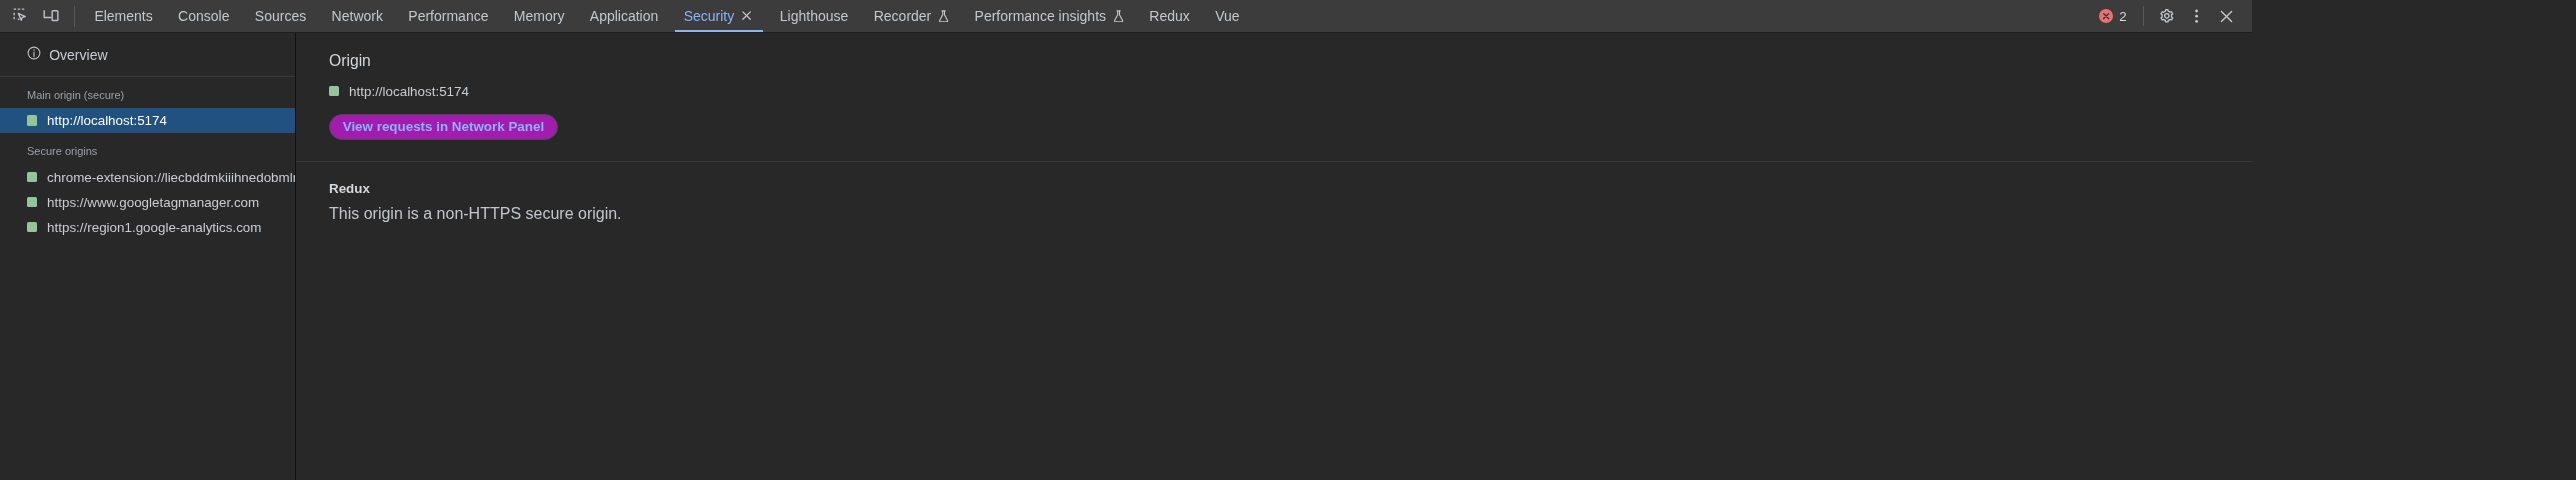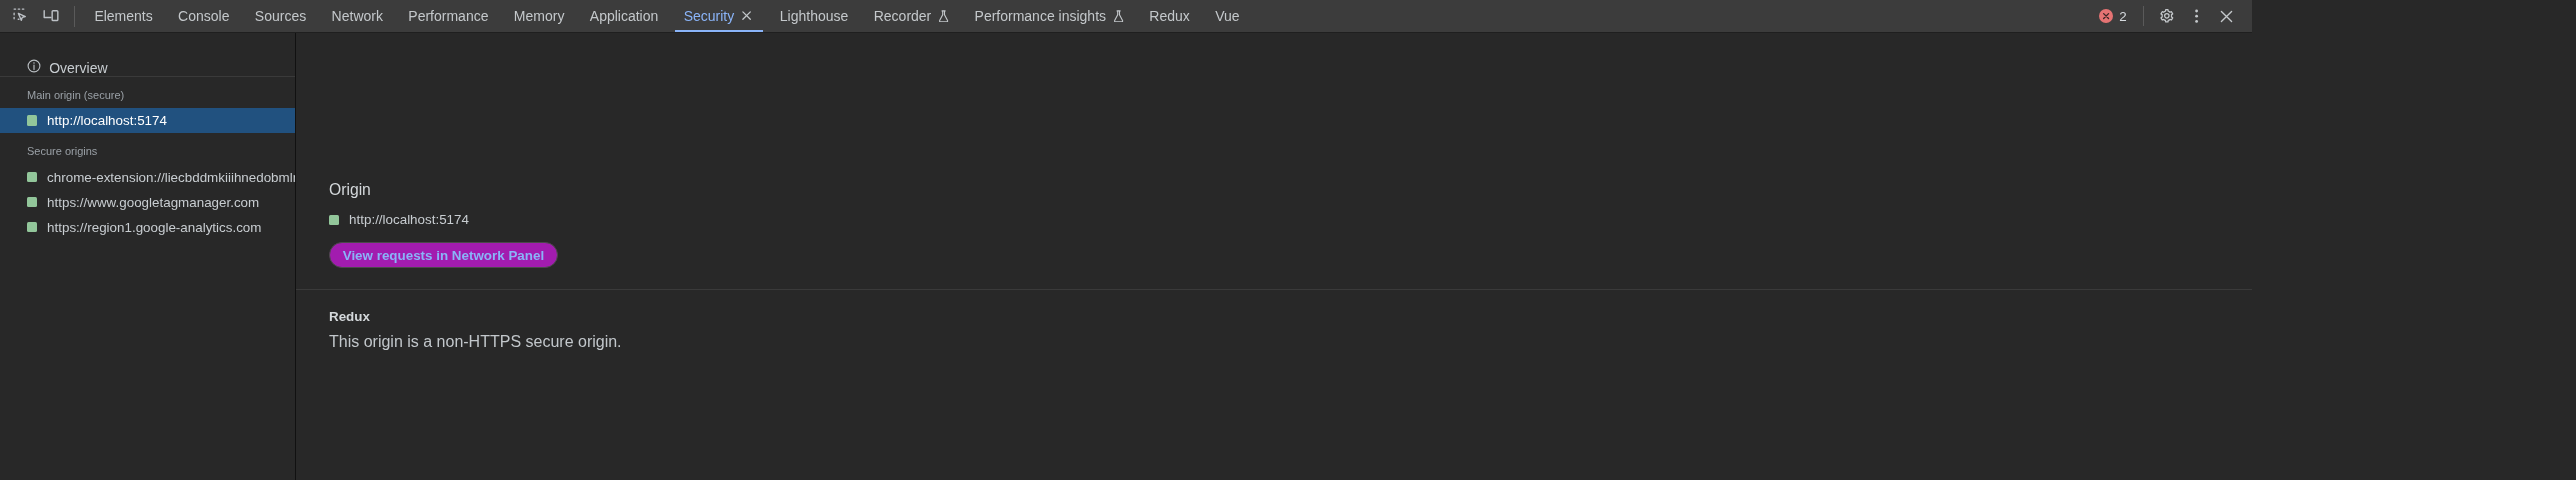--- a/index.html
+++ b/index.html
@@ -158,21 +158,21 @@
     min-width: 296px;
     background: #282828;
     border-right: 0.7px solid #111111;
     box-sizing: border-box;
     display: flex;
     flex-direction: column;
     overflow: hidden;
   }
   .sb-overview {
     display: flex;
-    align-items: flex-end;
+    align-items: center;
     gap: 8.2px;
     padding: 0 0 0 27px;
     height: 43px;
     font-size: 14px;
     color: #c8cdd1;
     cursor: pointer;
   }
   .sb-divider {
     height: 0.7px;
     background: #3a3a3a;
@@ -209,21 +209,20 @@
   }
 
   
   .main {
     flex: 1;
     min-width: 0;
     background: #282828;
     display: flex;
     flex-direction: column;
     overflow: hidden;
-    justify-content: center;
   }
   .panel-block {
     padding: 19.4px 0 21px 33px;
   }
   .panel-h1 {
     font-size: 15.7px;
     color: #d4d8db;
     margin: 0 0 13.4px 0;
     font-weight: 400;
   }

